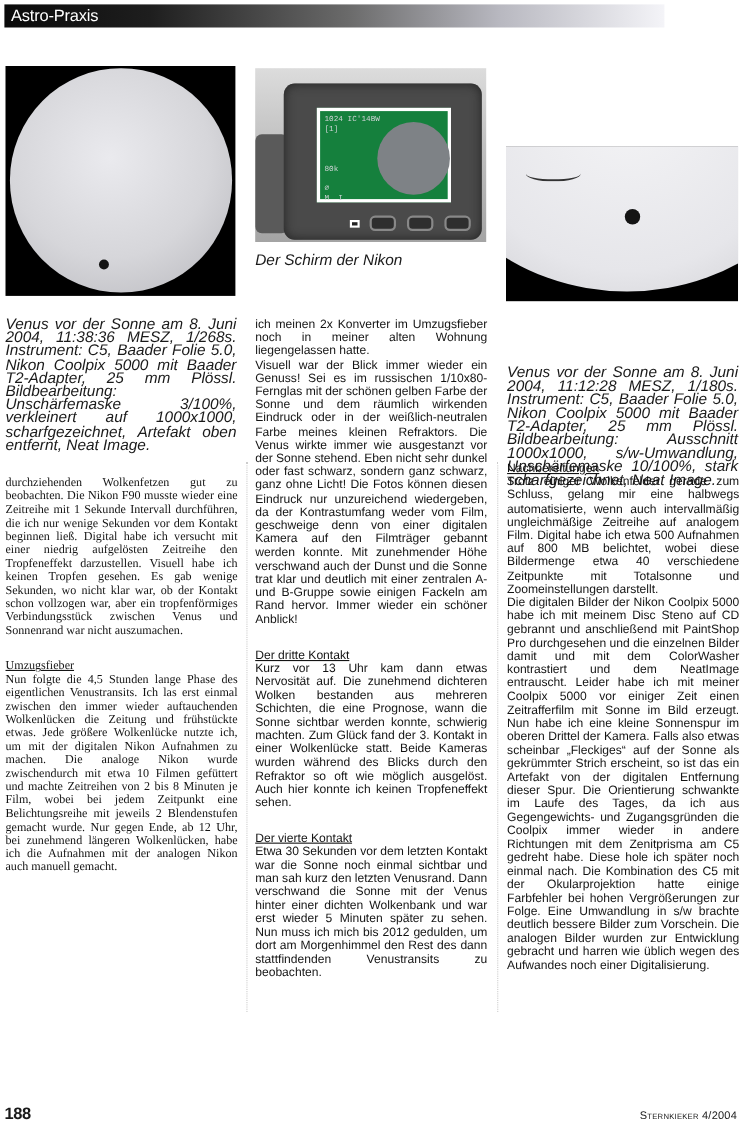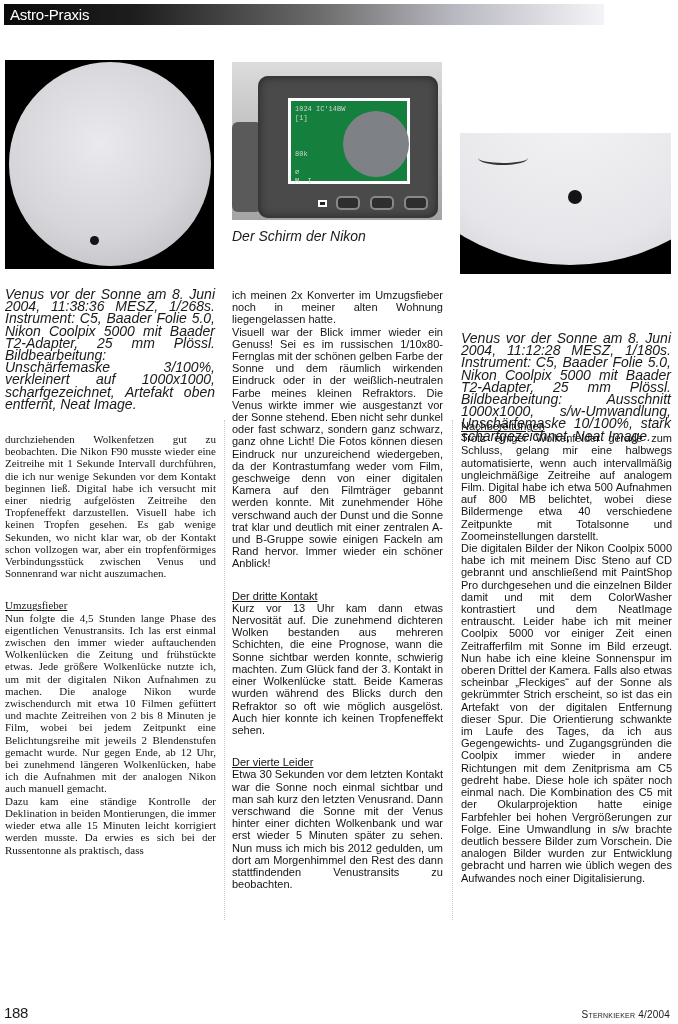--- a/index.html
+++ b/index.html
@@ -42,21 +42,21 @@
 
   .col { position:absolute; font-size:11px; line-height:12.2px; text-align:justify; hyphens:manual; color:#141414; }
   .col p { margin:0; }
   .col .sub { text-decoration:underline; margin-top:20px; }
   #col-left { left:5px; top:433px; width:211px;font-family:Liberation Serif, serif; }
   #col-mid-top { left:232px; top:289px; width:211px; }
   #col-right { left:461px; top:420px; width:211px; }
 
   .vdiv { position:absolute; top:420px; height:500px; width:0; border-left:1px dotted #ccc; }
 
-  .footer-page { position:absolute; left:4px; top:1004px; font-weight:normal; font-size:15px; letter-spacing:-0.3px;text-align:right; }
+  .footer-page { position:absolute; left:4px; top:1004px; font-weight:bold; font-size:15px; letter-spacing:-0.3px;text-align:right; }
   .footer-mag { position:absolute; right:8px; top:1009px; font-size:10px; letter-spacing:0.2px;padding-left:28px; }
   .footer-mag .sc { font-variant:small-caps; }
 </style>
 </head>
 <body>
 
 <div class="header-bar">
   <span class="header-title">Astro-Praxis</span>
 </div>
 
@@ -95,29 +95,28 @@
   <div class="sun-crop" style="z-index:1"></div>
   <div class="artifact-arc"></div>
   <div class="venus-dot" id="venus-3"></div>
 </div>
 <div class="caption" id="caption-3">Venus vor der Sonne am 8. Juni 2004, 11:12:28 MESZ, 1/180s. Instrument: C5, Baader Folie 5.0, Nikon Coolpix 5000 mit Baader T2-Adapter, 25 mm Plössl. Bildbearbeitung: Ausschnitt 1000x1000, s/w-Umwandlung, Unschärfemaske 10/100%, stark scharfgezeichnet, Neat Image.</div>
 
 <div class="col" id="col-left">
   <p>durchziehenden Wolkenfetzen gut zu beobachten. Die Nikon F90 musste wieder eine Zeitreihe mit 1 Sekunde Intervall durchführen, die ich nur wenige Sekunden vor dem Kontakt beginnen ließ. Digital habe ich versucht mit einer niedrig aufgelösten Zeitreihe den Tropfeneffekt darzustellen. Visuell habe ich keinen Tropfen gesehen. Es gab wenige Sekunden, wo nicht klar war, ob der Kontakt schon vollzogen war, aber ein tropfenförmiges Verbindungsstück zwischen Venus und Sonnenrand war nicht auszumachen.</p>
   <p class="sub">Umzugsfieber</p>
   <p>Nun folgte die 4,5 Stunden lange Phase des eigentlichen Venustransits. Ich las erst einmal zwischen den immer wieder auftauchenden Wolkenlücken die Zeitung und frühstückte etwas. Jede größere Wolkenlücke nutzte ich, um mit der digitalen Nikon Aufnahmen zu machen. Die analoge Nikon wurde zwischendurch mit etwa 10 Filmen gefüttert und machte Zeitreihen von 2 bis 8 Minuten je Film, wobei bei jedem Zeitpunkt eine Belichtungsreihe mit jeweils 2 Blendenstufen gemacht wurde. Nur gegen Ende, ab 12 Uhr, bei zunehmend längeren Wolkenlücken, habe ich die Aufnahmen mit der analogen Nikon auch manuell gemacht.</p>
-  <p>Dazu kam eine ständige Kontrolle der Deklination in beiden Montierungen, die immer wieder etwa alle 15 Minuten leicht korrigiert werden musste. Da erwies es sich bei der Russentonne als praktisch, dass</p>
 </div>
 
 <div class="col" id="col-mid-top">
   <p>ich meinen 2x Konverter im Umzugsfieber noch in meiner alten Wohnung liegengelassen hatte.</p>
   <p>Visuell war der Blick immer wieder ein Genuss! Sei es im russischen 1/10x80-Fernglas mit der schönen gelben Farbe der Sonne und dem räumlich wirkenden Eindruck oder in der weißlich-neutralen Farbe meines kleinen Refraktors. Die Venus wirkte immer wie ausgestanzt vor der Sonne stehend. Eben nicht sehr dunkel oder fast schwarz, sondern ganz schwarz, ganz ohne Licht! Die Fotos können diesen Eindruck nur unzureichend wiedergeben, da der Kontrastumfang weder vom Film, geschweige denn von einer digitalen Kamera auf den Filmträger gebannt werden konnte. Mit zunehmender Höhe verschwand auch der Dunst und die Sonne trat klar und deutlich mit einer zentralen A- und B-Gruppe sowie einigen Fackeln am Rand hervor. Immer wieder ein schöner Anblick!</p>
   <p class="sub">Der dritte Kontakt</p>
   <p>Kurz vor 13 Uhr kam dann etwas Nervosität auf. Die zunehmend dichteren Wolken bestanden aus mehreren Schichten, die eine Prognose, wann die Sonne sichtbar werden konnte, schwierig machten. Zum Glück fand der 3. Kontakt in einer Wolkenlücke statt. Beide Kameras wurden während des Blicks durch den Refraktor so oft wie möglich ausgelöst. Auch hier konnte ich keinen Tropfeneffekt sehen.</p>
-  <p class="sub">Der vierte Leider</p>
+  <p class="sub">Der vierte Kontakt</p>
   <p>Etwa 30 Sekunden vor dem letzten Kontakt war die Sonne noch einmal sichtbar und man sah kurz den letzten Venusrand. Dann verschwand die Sonne mit der Venus hinter einer dichten Wolkenbank und war erst wieder 5 Minuten später zu sehen. Nun muss ich mich bis 2012 gedulden, um dort am Morgenhimmel den Rest des dann stattfindenden Venustransits zu beobachten.</p>
 </div>
 
 <div class="col" id="col-right">
   <p class="sub" style="margin-top:0">Nachbereitungen</p>
   <p>Trotz einiger Wolkenfelder gerade zum Schluss, gelang mir eine halbwegs automatisierte, wenn auch intervallmäßig ungleichmäßige Zeitreihe auf analogem Film. Digital habe ich etwa 500 Aufnahmen auf 800 MB belichtet, wobei diese Bildermenge etwa 40 verschiedene Zeitpunkte mit Totalsonne und Zoomeinstellungen darstellt.</p>
   <p>Die digitalen Bilder der Nikon Coolpix 5000 habe ich mit meinem Disc Steno auf CD gebrannt und anschließend mit PaintShop Pro durchgesehen und die einzelnen Bilder damit und mit dem ColorWasher kontrastiert und dem NeatImage entrauscht. Leider habe ich mit meiner Coolpix 5000 vor einiger Zeit einen Zeitrafferfilm mit Sonne im Bild erzeugt. Nun habe ich eine kleine Sonnenspur im oberen Drittel der Kamera. Falls also etwas scheinbar „Fleckiges“ auf der Sonne als gekrümmter Strich erscheint, so ist das ein Artefakt von der digitalen Entfernung dieser Spur. Die Orientierung schwankte im Laufe des Tages, da ich aus Gegengewichts- und Zugangsgründen die Coolpix immer wieder in andere Richtungen mit dem Zenitprisma am C5 gedreht habe. Diese hole ich später noch einmal nach. Die Kombination des C5 mit der Okularprojektion hatte einige Farbfehler bei hohen Vergrößerungen zur Folge. Eine Umwandlung in s/w brachte deutlich bessere Bilder zum Vorschein. Die analogen Bilder wurden zur Entwicklung gebracht und harren wie üblich wegen des Aufwandes noch einer Digitalisierung.</p>
 </div>
 
 <div class="vdiv" style="left:224px"></div>

